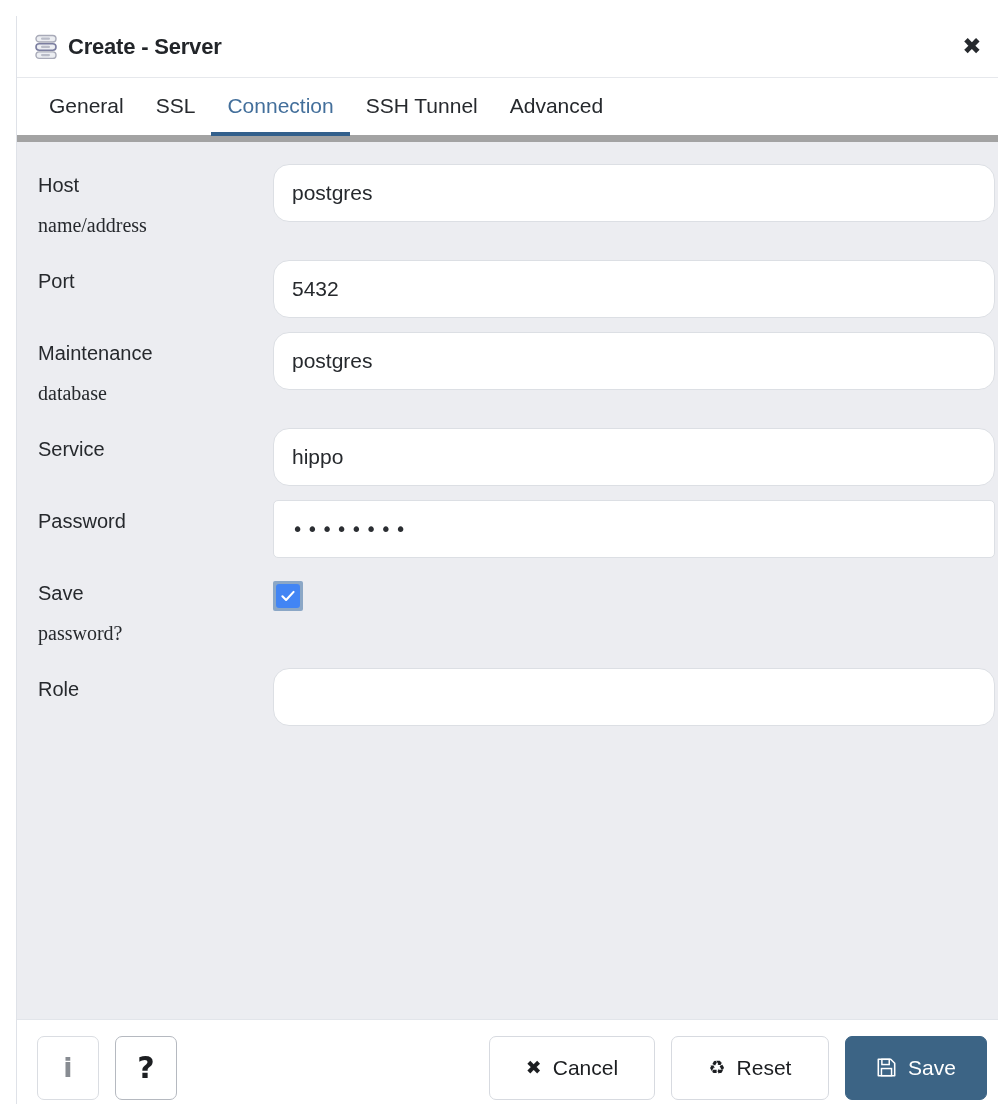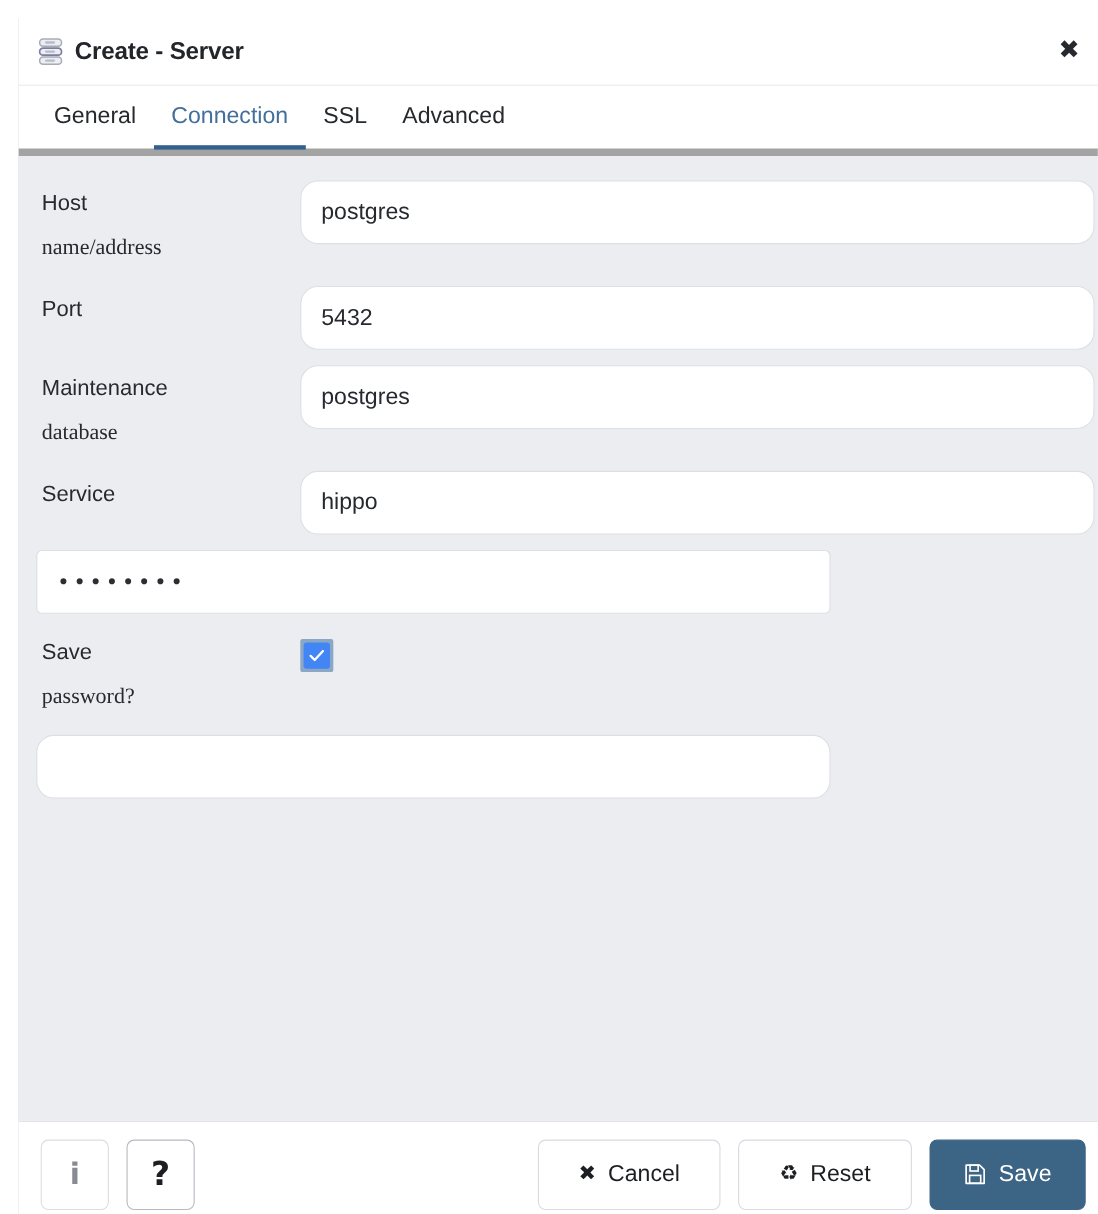--- a/index.html
+++ b/index.html
@@ -245,22 +245,23 @@
           <rect x="6" y="20" width="9" height="2.2" rx="1.1" fill="#b9bcc8"></rect>
         </svg>
       </span>
       <span class="title-text">Create - Server</span>
     </div>
     <button class="close-btn">✖</button>
   </div>
 
   <div class="tabbar">
     <div class="tab">General</div>
+    <div class="tab">SSL</div>
     <div class="tab active">Connection</div>
-    <div class="tab">SSL</div>
+    <div class="tab">SSH Tunnel</div>
     <div class="tab">Advanced</div>
   </div>
 
   <div class="form-body">
 
     <div class="frow">
       <div class="flabel wrap">
         <span>Host</span>
         <span class="l2">name/address</span>
       </div>
@@ -287,20 +288,21 @@
     </div>
 
     <div class="frow">
       <div class="flabel">Service</div>
       <div class="fctrl">
         <input class="tinput" type="text" value="hippo" style="">
       </div>
     </div>
 
     <div class="frow">
+      <div class="flabel">Password</div>
       <div class="fctrl">
         <div class="pw-dots">
           <span>••••••••</span>
         </div>
       </div>
     </div>
 
     <div class="frow">
       <div class="flabel wrap">
         <span>Save</span>
@@ -311,20 +313,21 @@
           <div class="cb-box">
             <svg width="18" height="18" viewBox="0 0 18 18" xmlns="http://www.w3.org/2000/svg">
               <path d="M3.4 9.3 L7.1 13 L14.6 4.9" fill="none" stroke="#ffffff" stroke-width="2.1" stroke-linecap="round" stroke-linejoin="round"></path>
             </svg>
           </div>
         </div>
       </div>
     </div>
 
     <div class="frow">
+      <div class="flabel">Role</div>
       <div class="fctrl">
         <input class="tinput" type="text" value="" style="">
       </div>
     </div>
 
 
   </div>
 
   <div class="footer">
     <div class="icon-btn info">i</div>

